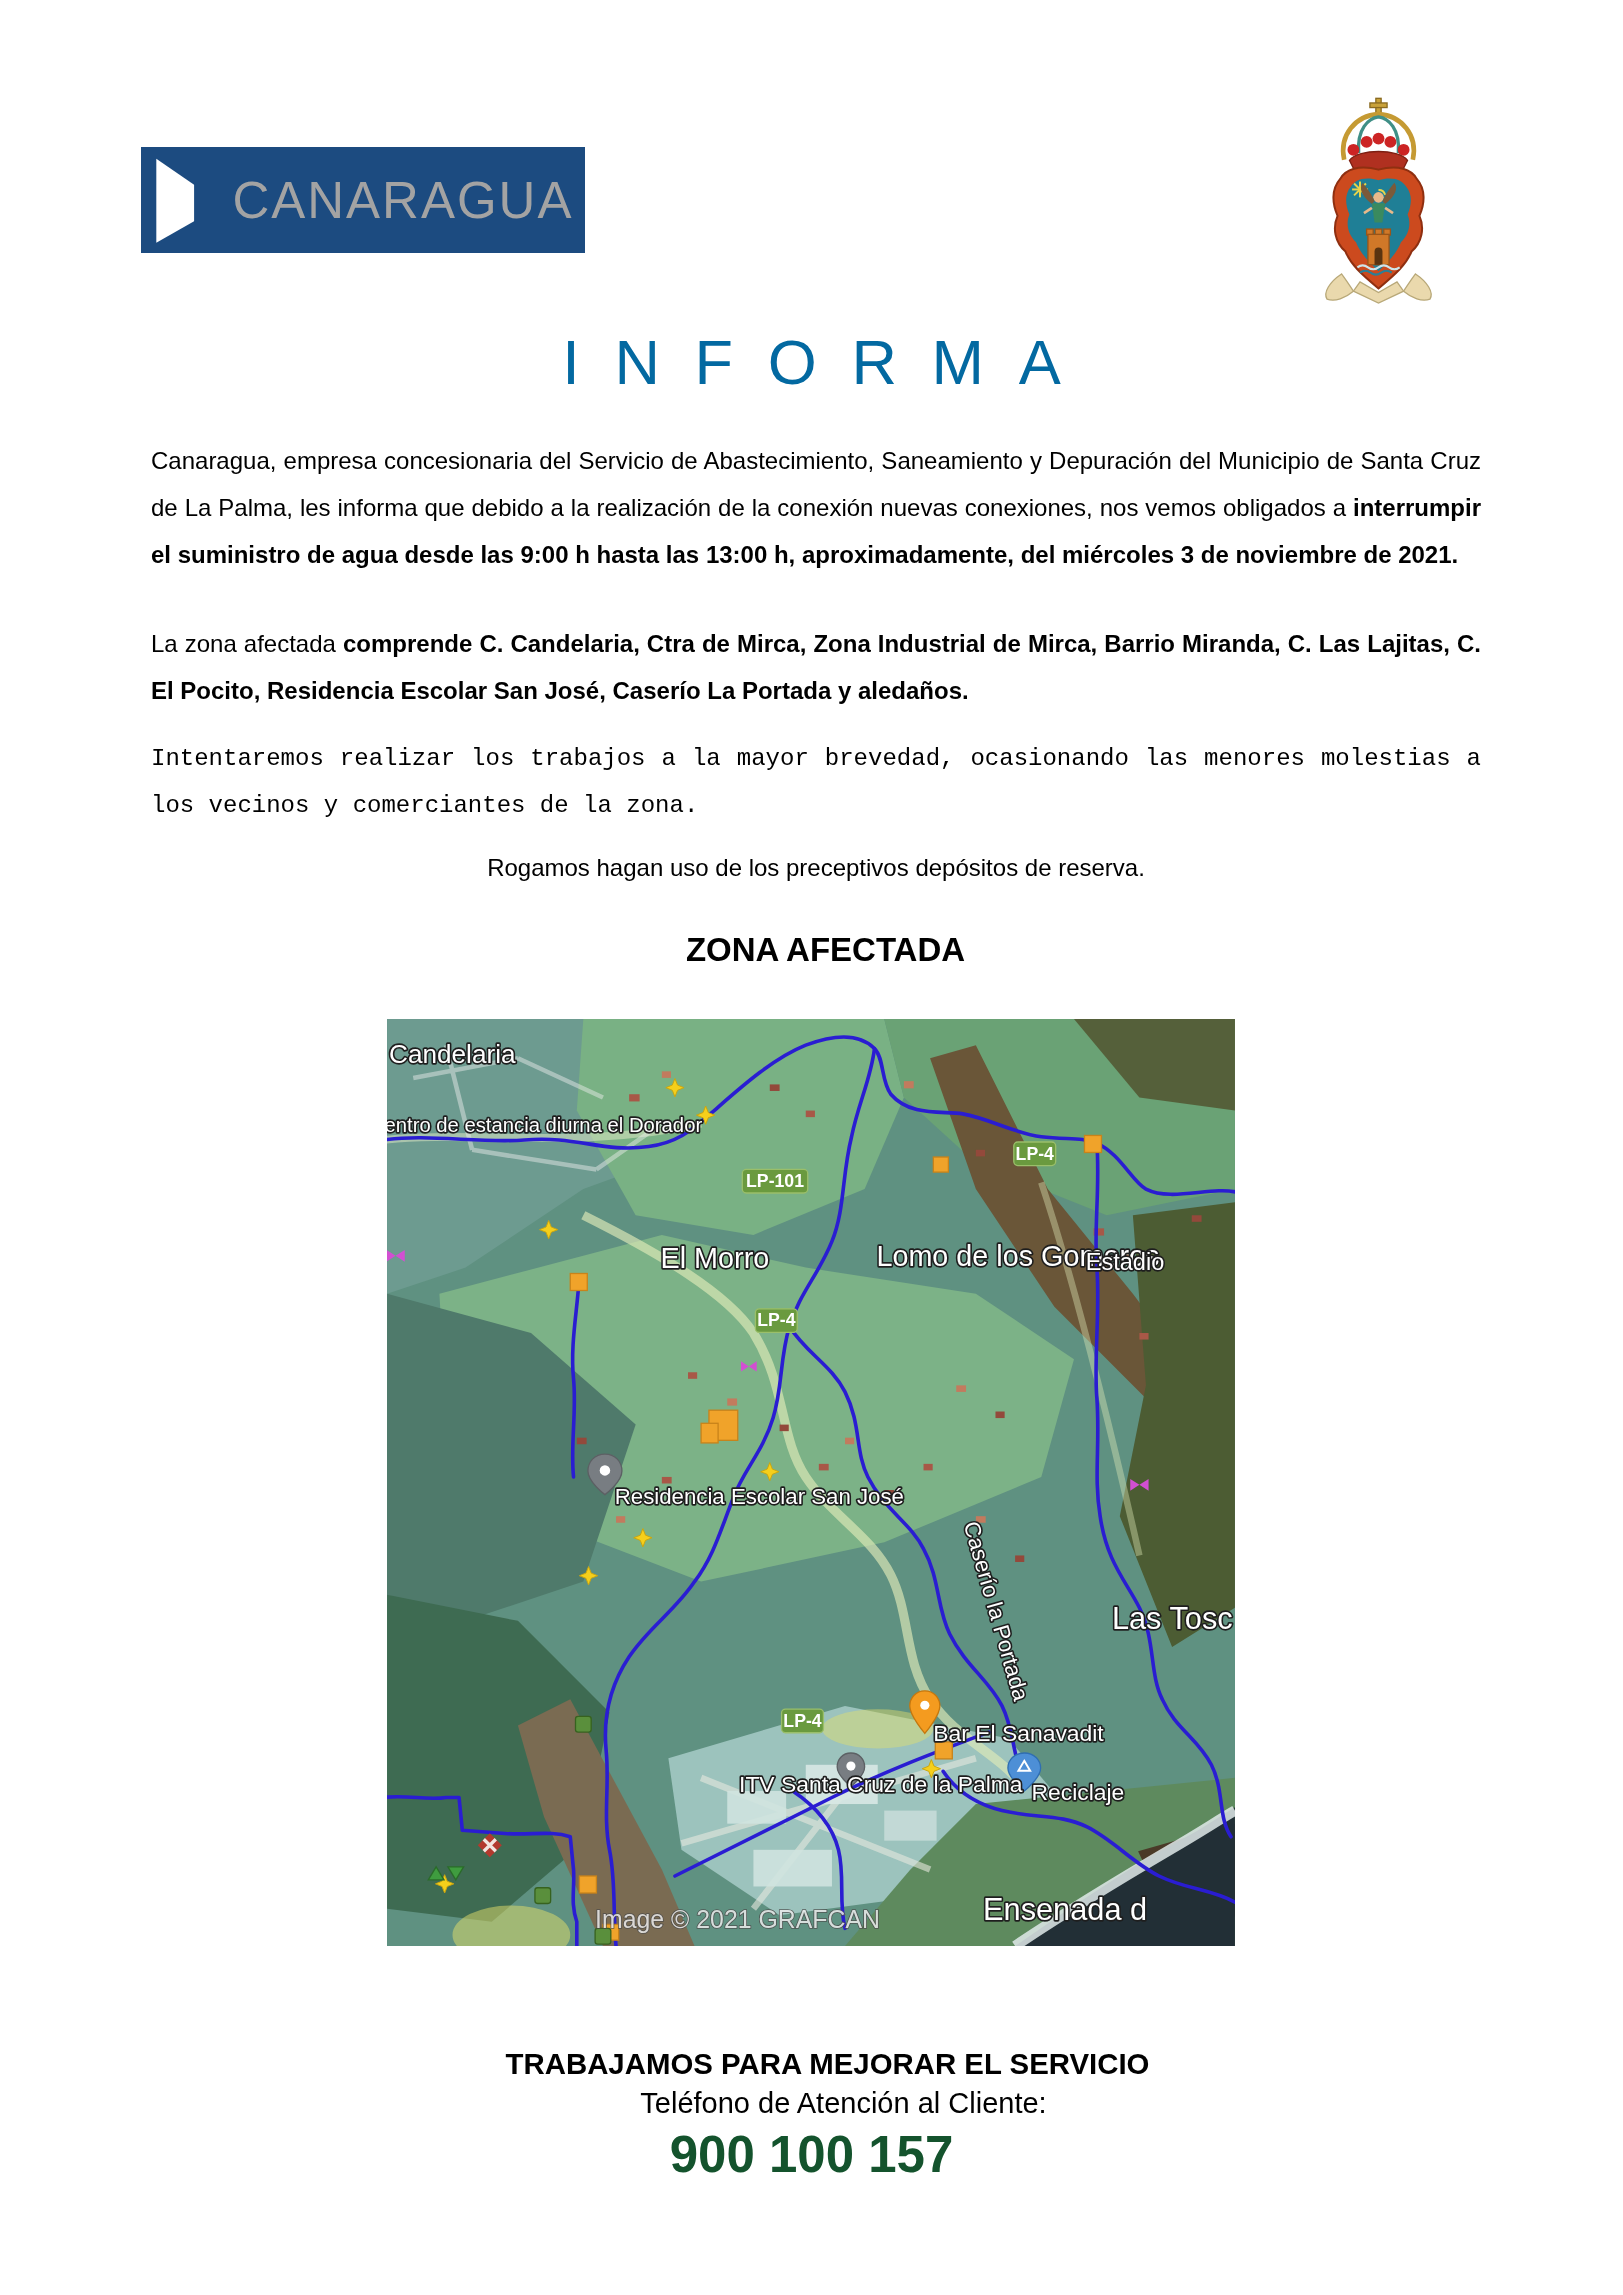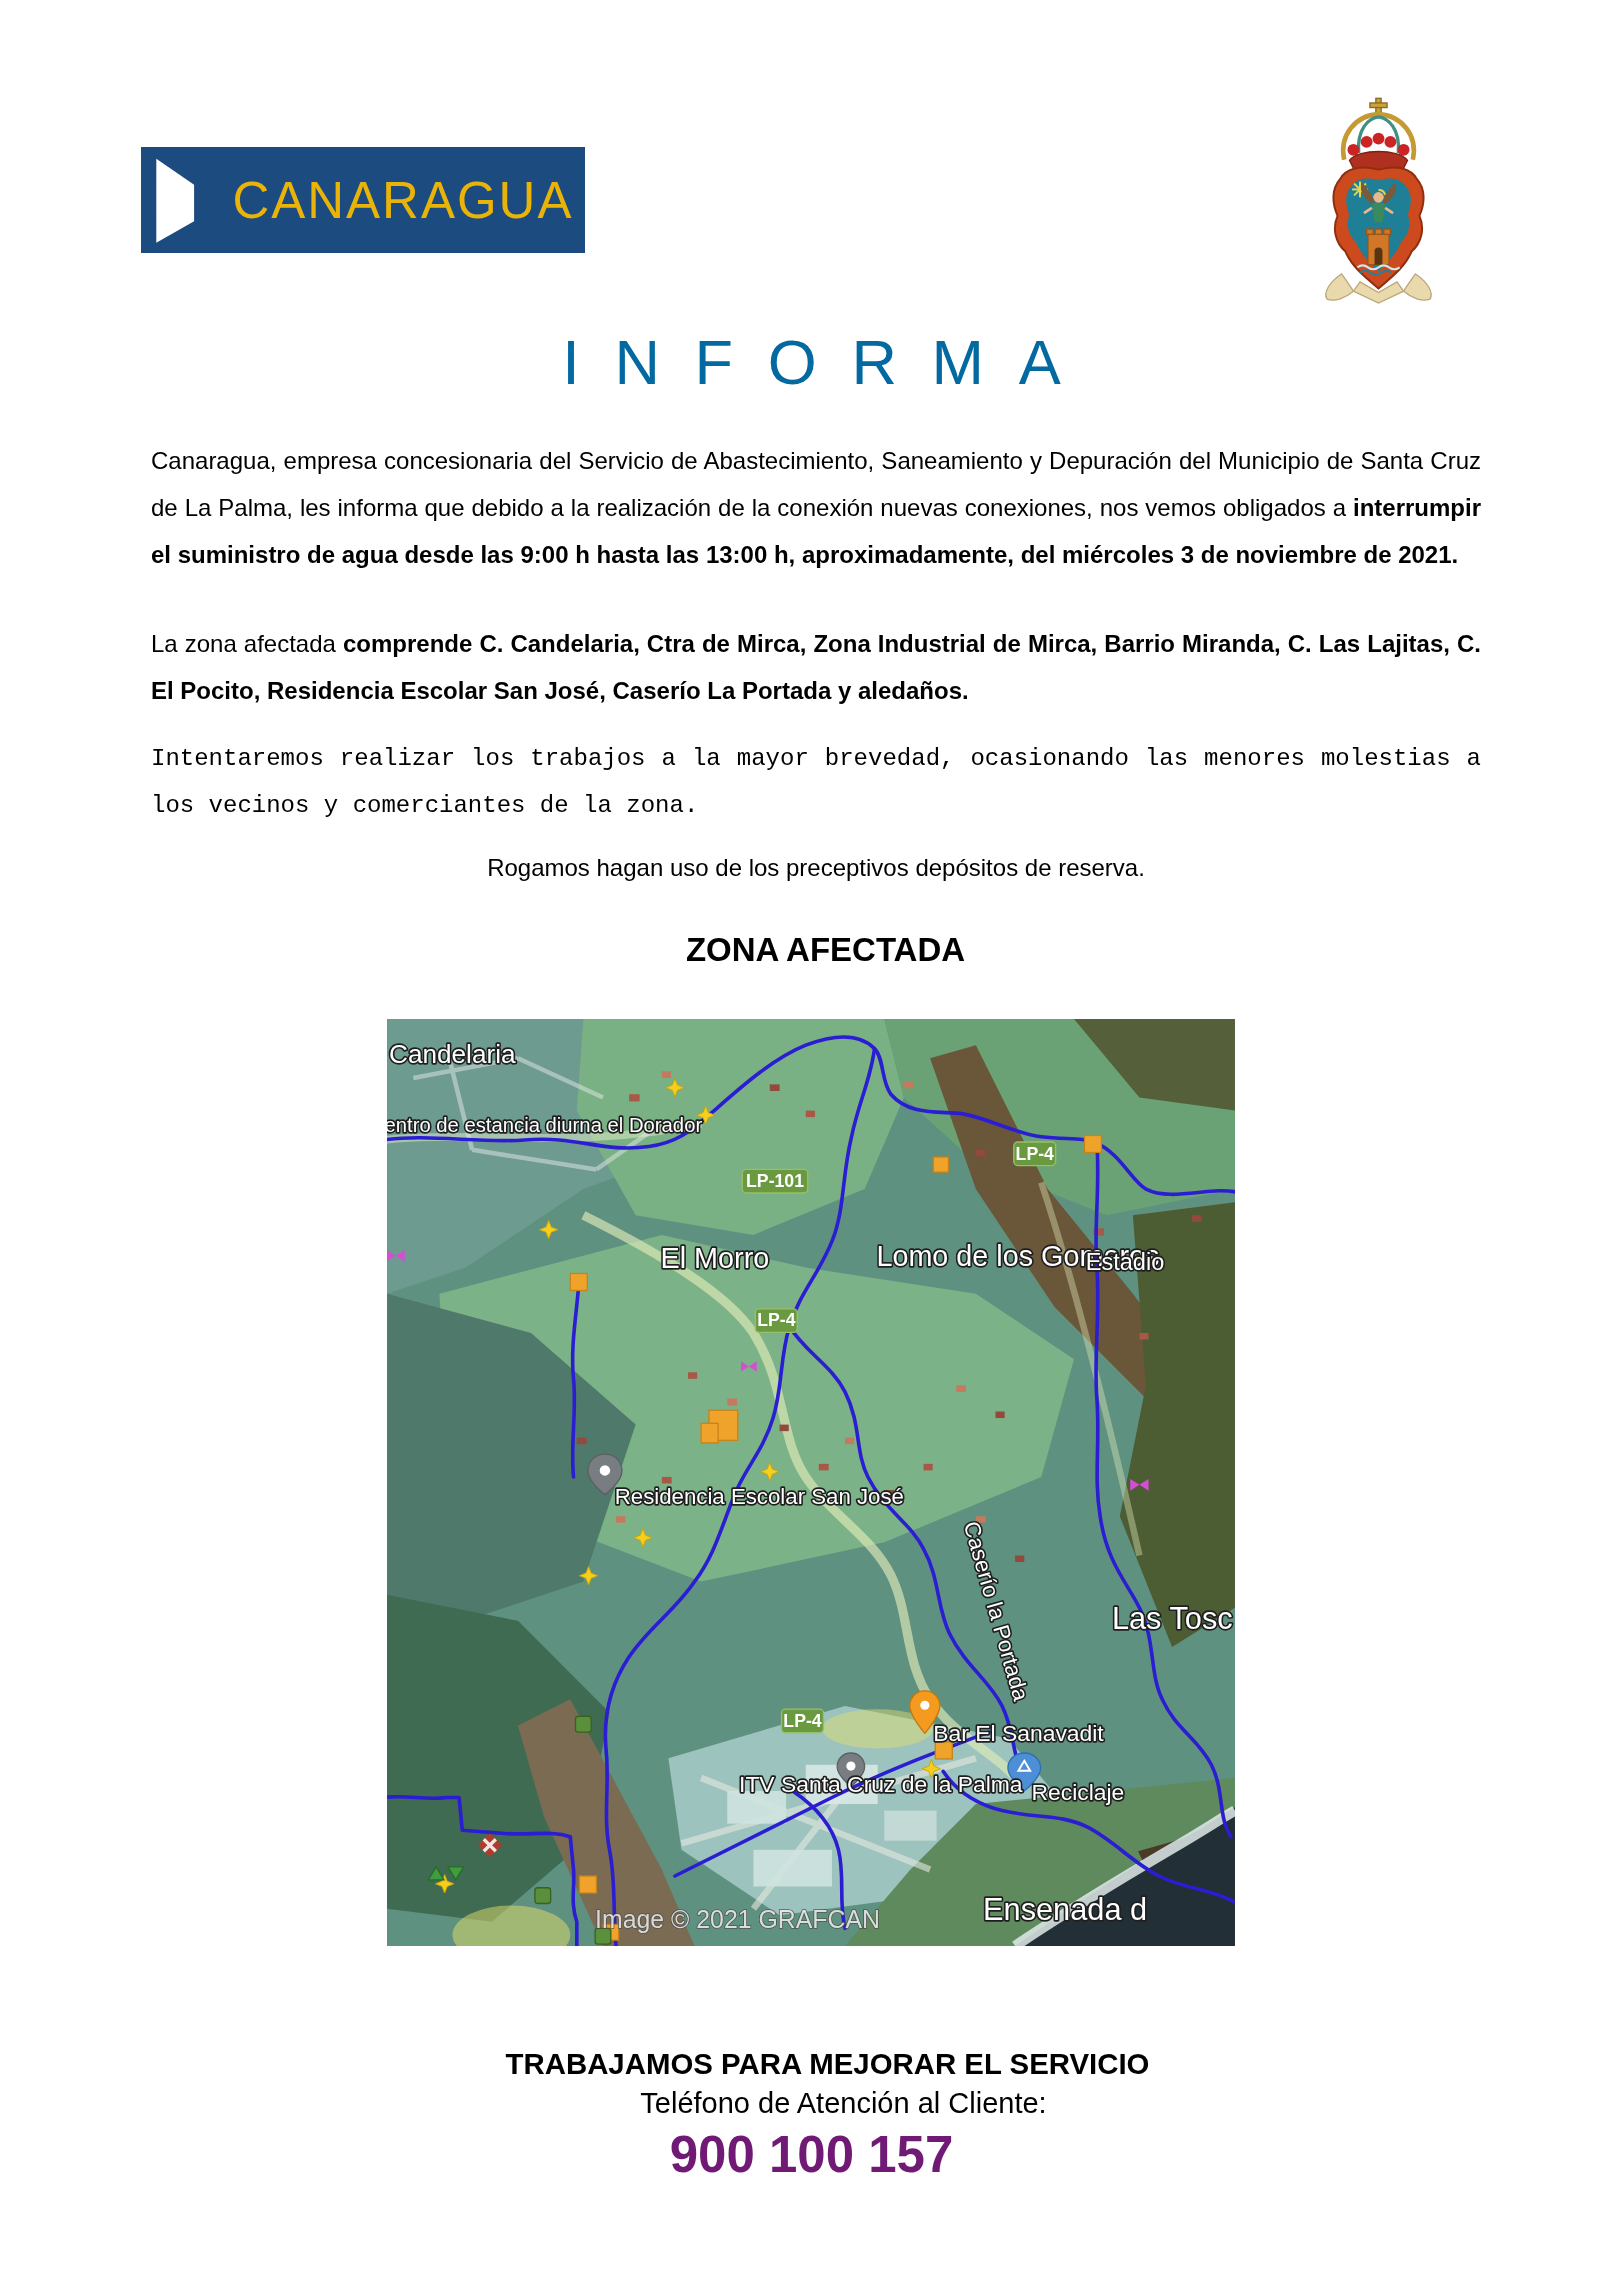--- a/index.html
+++ b/index.html
@@ -3,21 +3,21 @@
 <meta charset="utf-8">
 <style>
   html,body{margin:0;padding:0;background:#ffffff;}
   .page{position:relative;width:1623px;height:2295px;background:#ffffff;overflow:hidden;
         font-family:"Liberation Sans",sans-serif;color:#000;}
 
   
   .logo{position:absolute;left:141px;top:147px;width:444px;height:106px;background:#1c4b80;
         display:flex;align-items:center;}
   .logo svg{margin-left:14.4px;height:89px;width:43px;flex:0 0 auto;}
-  .logo-text{color:#eab308;font-size:51px;letter-spacing:2px;margin-left:34px;white-space:nowrap;}
+  .logo-text{color:#a3a3a3;font-size:51px;letter-spacing:2px;margin-left:34px;white-space:nowrap;}
   .crest{position:absolute;left:1319px;top:97px;width:119px;height:208px;}
 
   
   .informa{position:absolute;left:0;top:326px;width:100%;margin:0;text-align:center;
            font-size:63px;font-weight:400;color:#0369a1;letter-spacing:0.55em;text-indent:0.55em;}
   .zona{position:absolute;left:14px;top:931px;width:100%;margin:0;text-align:center;
         font-size:33px;font-weight:bold;color:#000;}
 
   
   .body-p{position:absolute;left:147px;width:1330px;margin:4px;font-size:24px;line-height:47px;
@@ -33,21 +33,21 @@
   .map svg{display:block;width:848px;height:927px;}
   .map text{font-family:"Liberation Sans",sans-serif;}
   .maplabel{fill:#ffffff;stroke:#1e1e1e;stroke-width:5px;paint-order:stroke;stroke-linejoin:round;}
   .badgetext{fill:#ffffff;font-weight:bold;}
   .watermark{fill:#ececec;stroke:#4a4a4a;stroke-width:2.5px;paint-order:stroke;opacity:0.85;}
 
   
   .f1{position:absolute;left:16px;top:2047px;width:100%;text-align:center;font-size:29.4px;font-weight:bold;}
   .f2{position:absolute;left:0;top:2087px;width:100%;text-align:center;font-size:29px;padding-left:32px;}
   .phone{position:absolute;left:0;top:2125px;width:100%;text-align:center;font-size:51px;
-         font-weight:bold;color:#701a75;}
+         font-weight:bold;color:#14532d;}
 </style>
 </head>
 <body>
 
 <div class="page">
 
   <div class="logo">
     <svg viewBox="0 0 66 136">
       <path d="M2 4 L60 44 L60 100 L2 133 Z" fill="#ffffff"></path>
     </svg>

